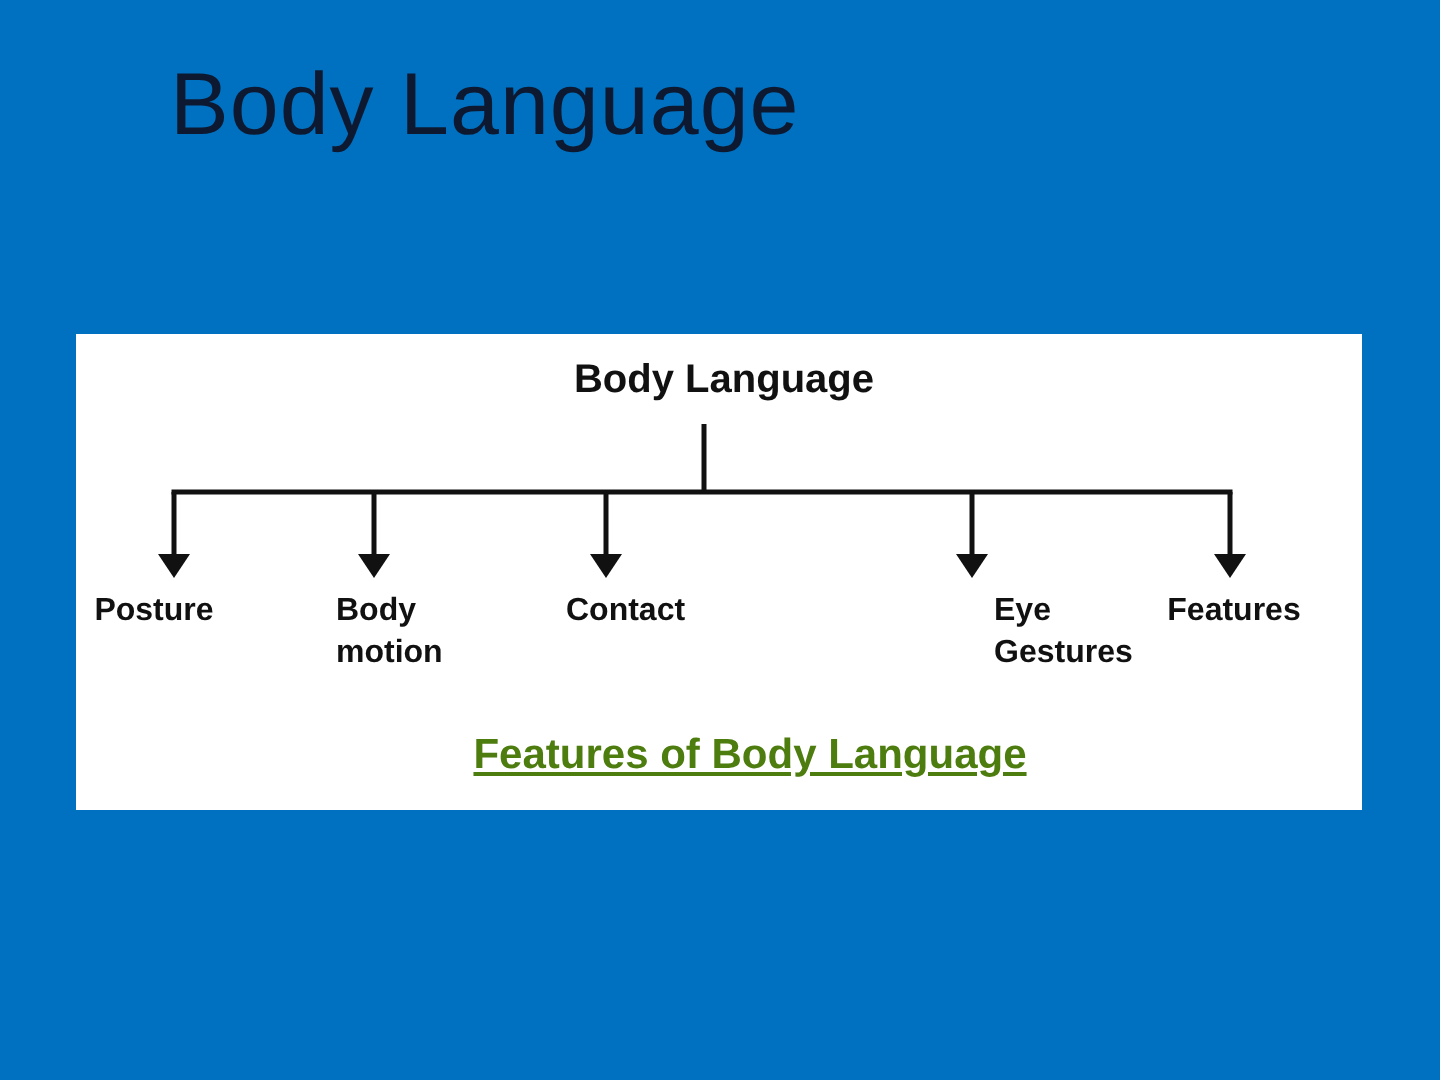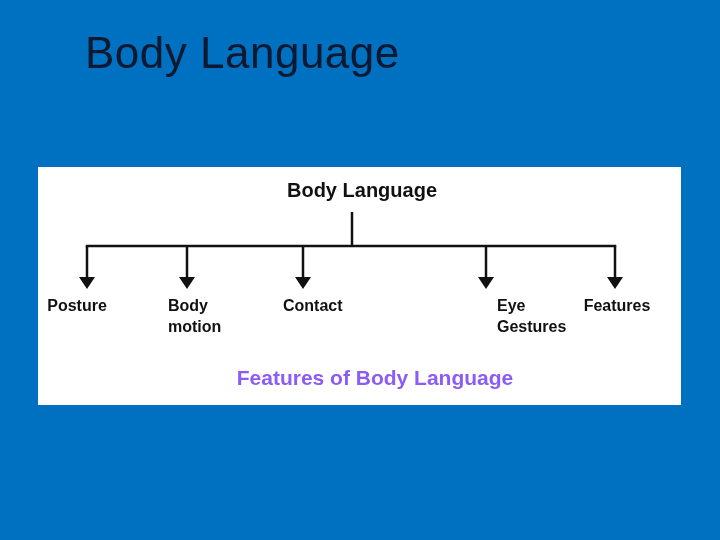--- a/index.html
+++ b/index.html
@@ -60,22 +60,23 @@
     transform: translateX(-50%);
     text-align: center;
   }
   .diagram-caption {
     position: absolute;
     left: 337px;
     top: 199px;
     transform: translateX(-50%);
     font-size: 21px;
     font-weight: 700;
-    color: #8b5cf6;
+    color: #4d7c0f;
     white-space: nowrap;
+    text-decoration: underline;
   }
 </style>
 </head>
 <body>
 
 <div class="slide-title">Body Language</div>
 
 <div class="diagram-panel">
 
   <svg class="tree-svg" width="643" height="238" viewBox="0 0 643 238">

